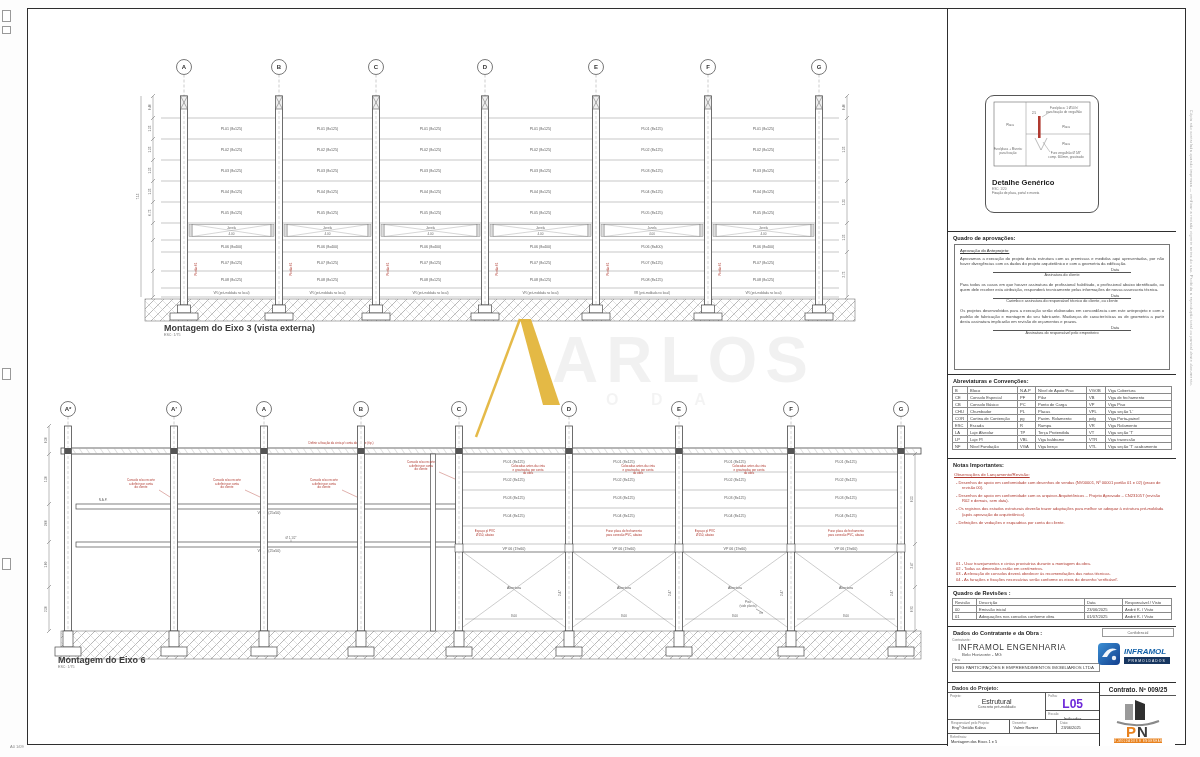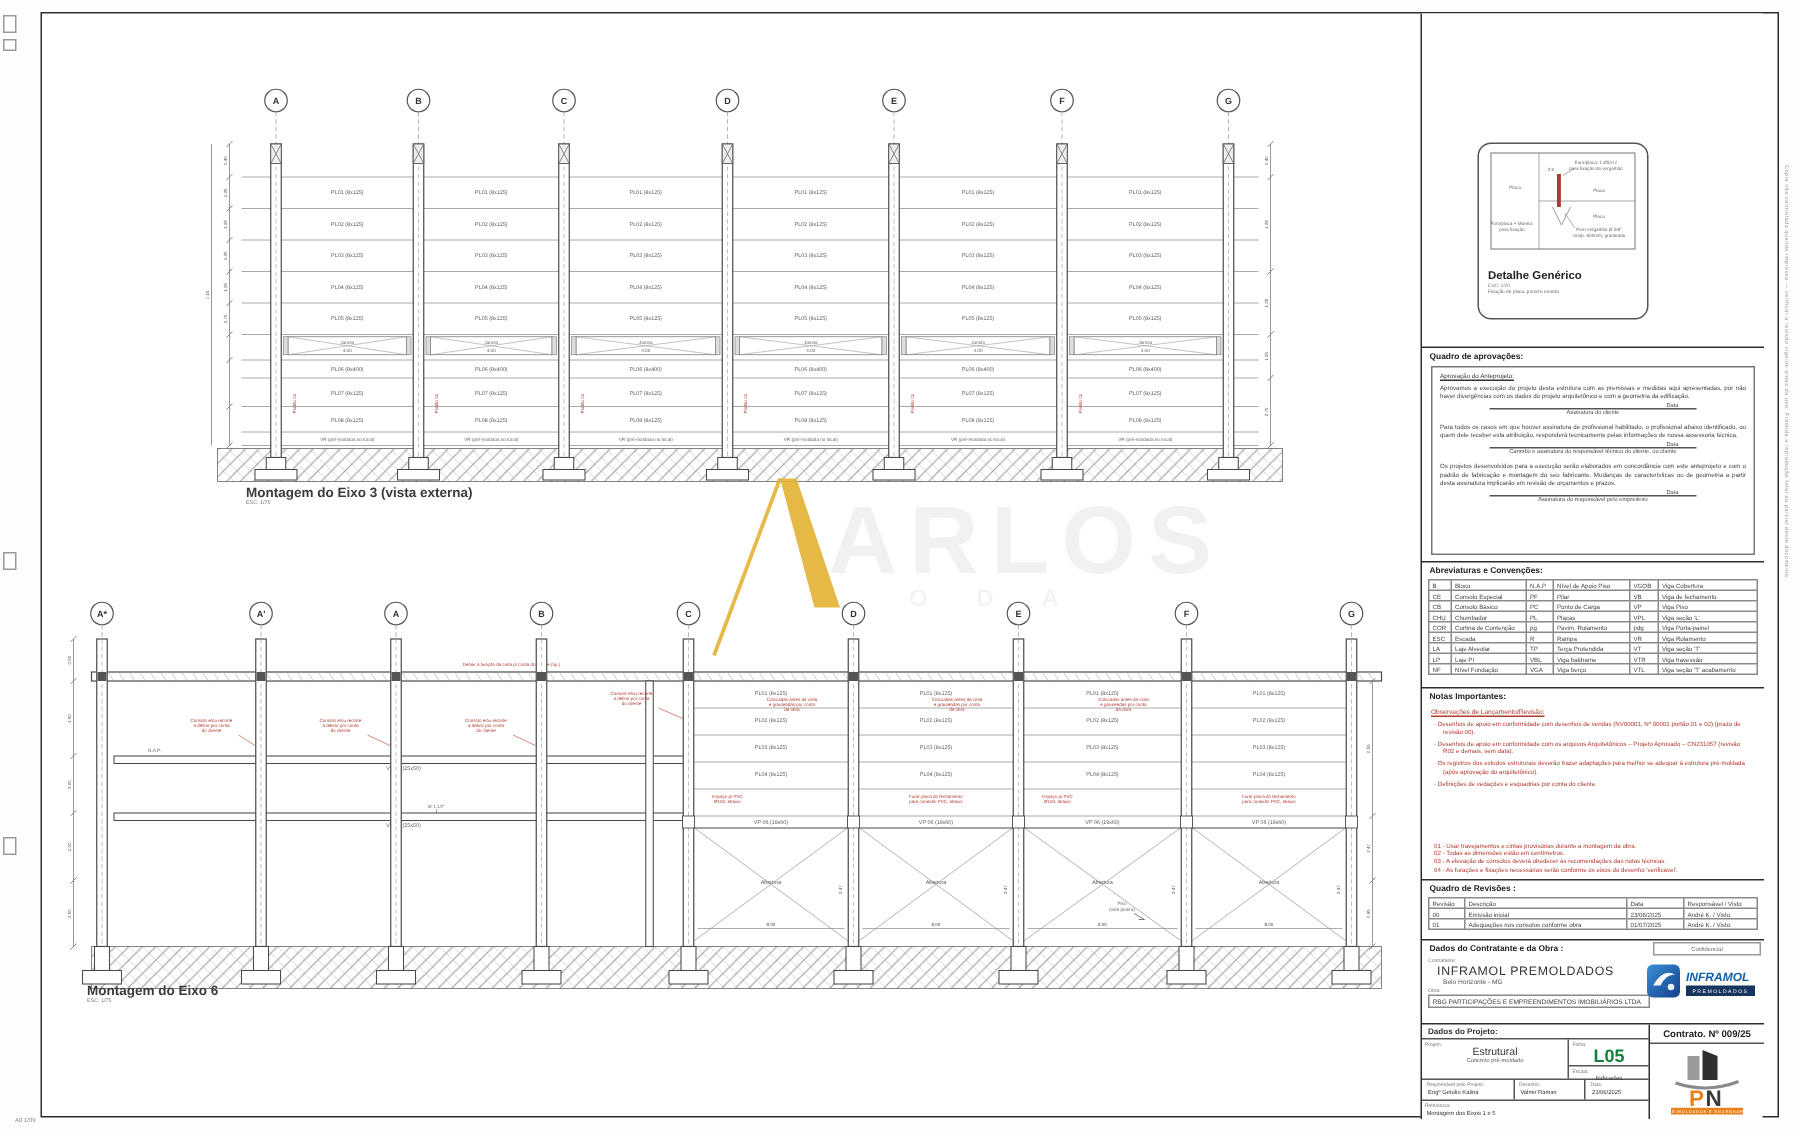--- a/index.html
+++ b/index.html
@@ -72,21 +72,21 @@
   .ct-logo{position:absolute;right:4px;top:13px}
   
   .pj-grid{position:absolute;left:0;top:0;width:152px;height:64px;border-right:1.3px solid #2e2e2e}
   .pj-title{font-size:5.4px;font-weight:bold;padding:2px 0 1px 4px}
   .pj-r2{display:flex;border-top:0.7px solid #555;height:27px}
   .pj-c1{width:99px;border-right:0.7px solid #555;position:relative}
   .pj-c2{width:53px;position:relative}
   .pj-lab{font-size:3.3px;color:#777;padding:1px 0 0 2px}
   .pj-tipo{text-align:center;font-size:7px;color:#333}
   .pj-sub{text-align:center;font-size:3.8px;color:#555}
-  .pj-folha{text-align:center;font-size:12px;font-weight:bold;color:#15803d;line-height:1}
+  .pj-folha{text-align:center;font-size:12px;font-weight:bold;color:#6d28d9;line-height:1}
   .pj-esc-row{border-top:0.7px solid #555}
   .pj-esc{text-align:center;font-size:4.2px;color:#444}
   .pj-r3{display:flex;border-top:0.7px solid #555;height:14px}
   .pj-r3 div.cell{border-right:0.7px solid #555;padding:0 1px;overflow:hidden}
   .pj-r3 div.cell:last-child{border-right:none}
   .pj-val{font-size:3.9px;color:#333;padding-left:3px;white-space:nowrap}
   .pj-r4{border-top:0.7px solid #555;height:13px}
   .contrato{position:absolute;left:152px;top:0;width:76px;height:64px}
   .contrato .ttl{font-size:6.4px;font-weight:bold;color:#222;text-align:center;
     border-bottom:0.7px solid #555;padding:3px 0 2px 0}
@@ -865,21 +865,21 @@
               </tr>
             </tbody>
         </table>
       </div>
 
       <div class="sec" style="top:617px;height:56px">
         <div class="sec-title">Dados do Contratante e da Obra :</div>
         <div class="conf-box">Confidencial</div>
         <div style="width:148px">
           <div class="ct-lab">Contratante:</div>
-          <div class="ct-name">INFRAMOL PREMOLDADOS</div>
+          <div class="ct-name">INFRAMOL ENGENHARIA</div>
           <div class="ct-city">Belo Horizonte - MG</div>
           <div class="ct-lab">Obra:</div>
           <div class="ct-obra">RBG PARTICIPAÇÕES E EMPREENDIMENTOS IMOBILIÁRIOS LTDA</div>
 
         </div>
         <div class="ct-logo">
           <svg width="74" height="30" viewBox="0 0 74 30">
             <defs>
                 <linearGradient id="blg" x1="0" y1="0" x2="1" y2="1">
               <stop offset="0" stop-color="#3b8fd4"></stop>

